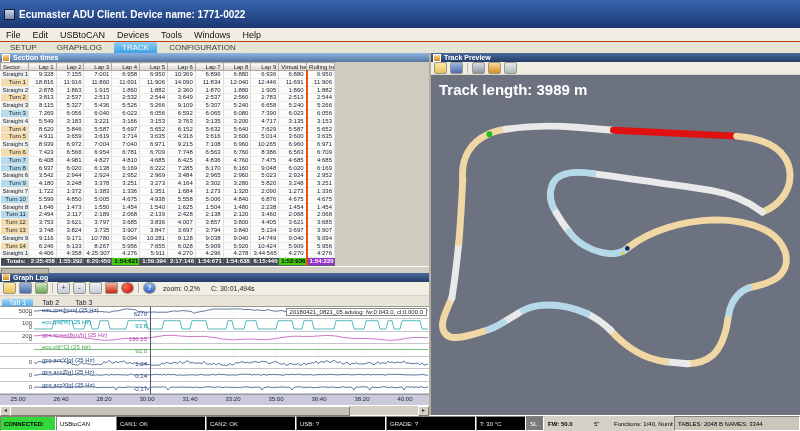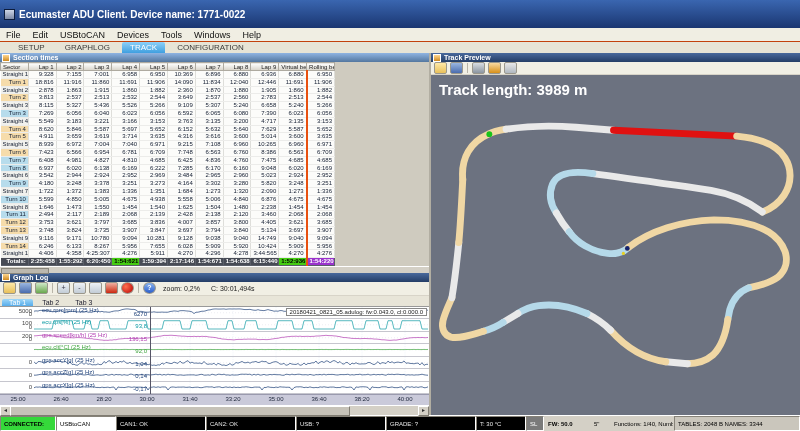--- a/index.html
+++ b/index.html
@@ -27,21 +27,21 @@
   .i-mag{background:linear-gradient(#eef2f6,#c2ccd6);color:#334;}
   .i-red{background:linear-gradient(#f0b0a0,#cc2810);}
   .i-dot{background:radial-gradient(circle at 35% 35%,#ff7050,#b80000);border-radius:50%;}
   .i-export{background:linear-gradient(#cfe8c8,#6aa84e);}
   .i-wrench{background:linear-gradient(#d8dde2,#8b95a0);}
   .i-pencil{background:linear-gradient(#f8d8a0,#d89018);}
   .i-flag{background:linear-gradient(#e8e8e8,#b0b8c0);}
   .tsep{width:1px;height:10px;background:#b8b4a8;margin:0 2px;flex:none;}
   .devslot{position:absolute;top:1px;font-size:8px;color:#555;white-space:nowrap;}
   .devslot.active{color:#000;font-weight:bold;}
-  .tabbar{height:11px;background:#e7e4d6;display:flex;align-items:flex-end;padding-left:10px;gap:4px;flex:none;}
+  .tabbar{height:11px;background:#e7e4d6;display:flex;align-items:flex-end;padding-left:2px;gap:4px;flex:none;}
   .tab{font-size:8px;color:#3a3a3a;padding:1px 8px 1px 8px;}
   .tab.active{background:linear-gradient(#8dd0f8,#3f9fe0);color:#fff;border-radius:2px 2px 0 0;}
 
   
   .content{flex:1;display:flex;min-height:0;}
   .left{width:429px;flex:none;display:flex;flex-direction:column;background:#d2cec2;min-height:0;}
   .splitter{width:2px;background:#b2aea2;flex:none;}
   .right{flex:1;display:flex;flex-direction:column;min-width:0;}
 
   .phead{height:9px;flex:none;display:flex;align-items:center;gap:3px;padding-left:2px;

